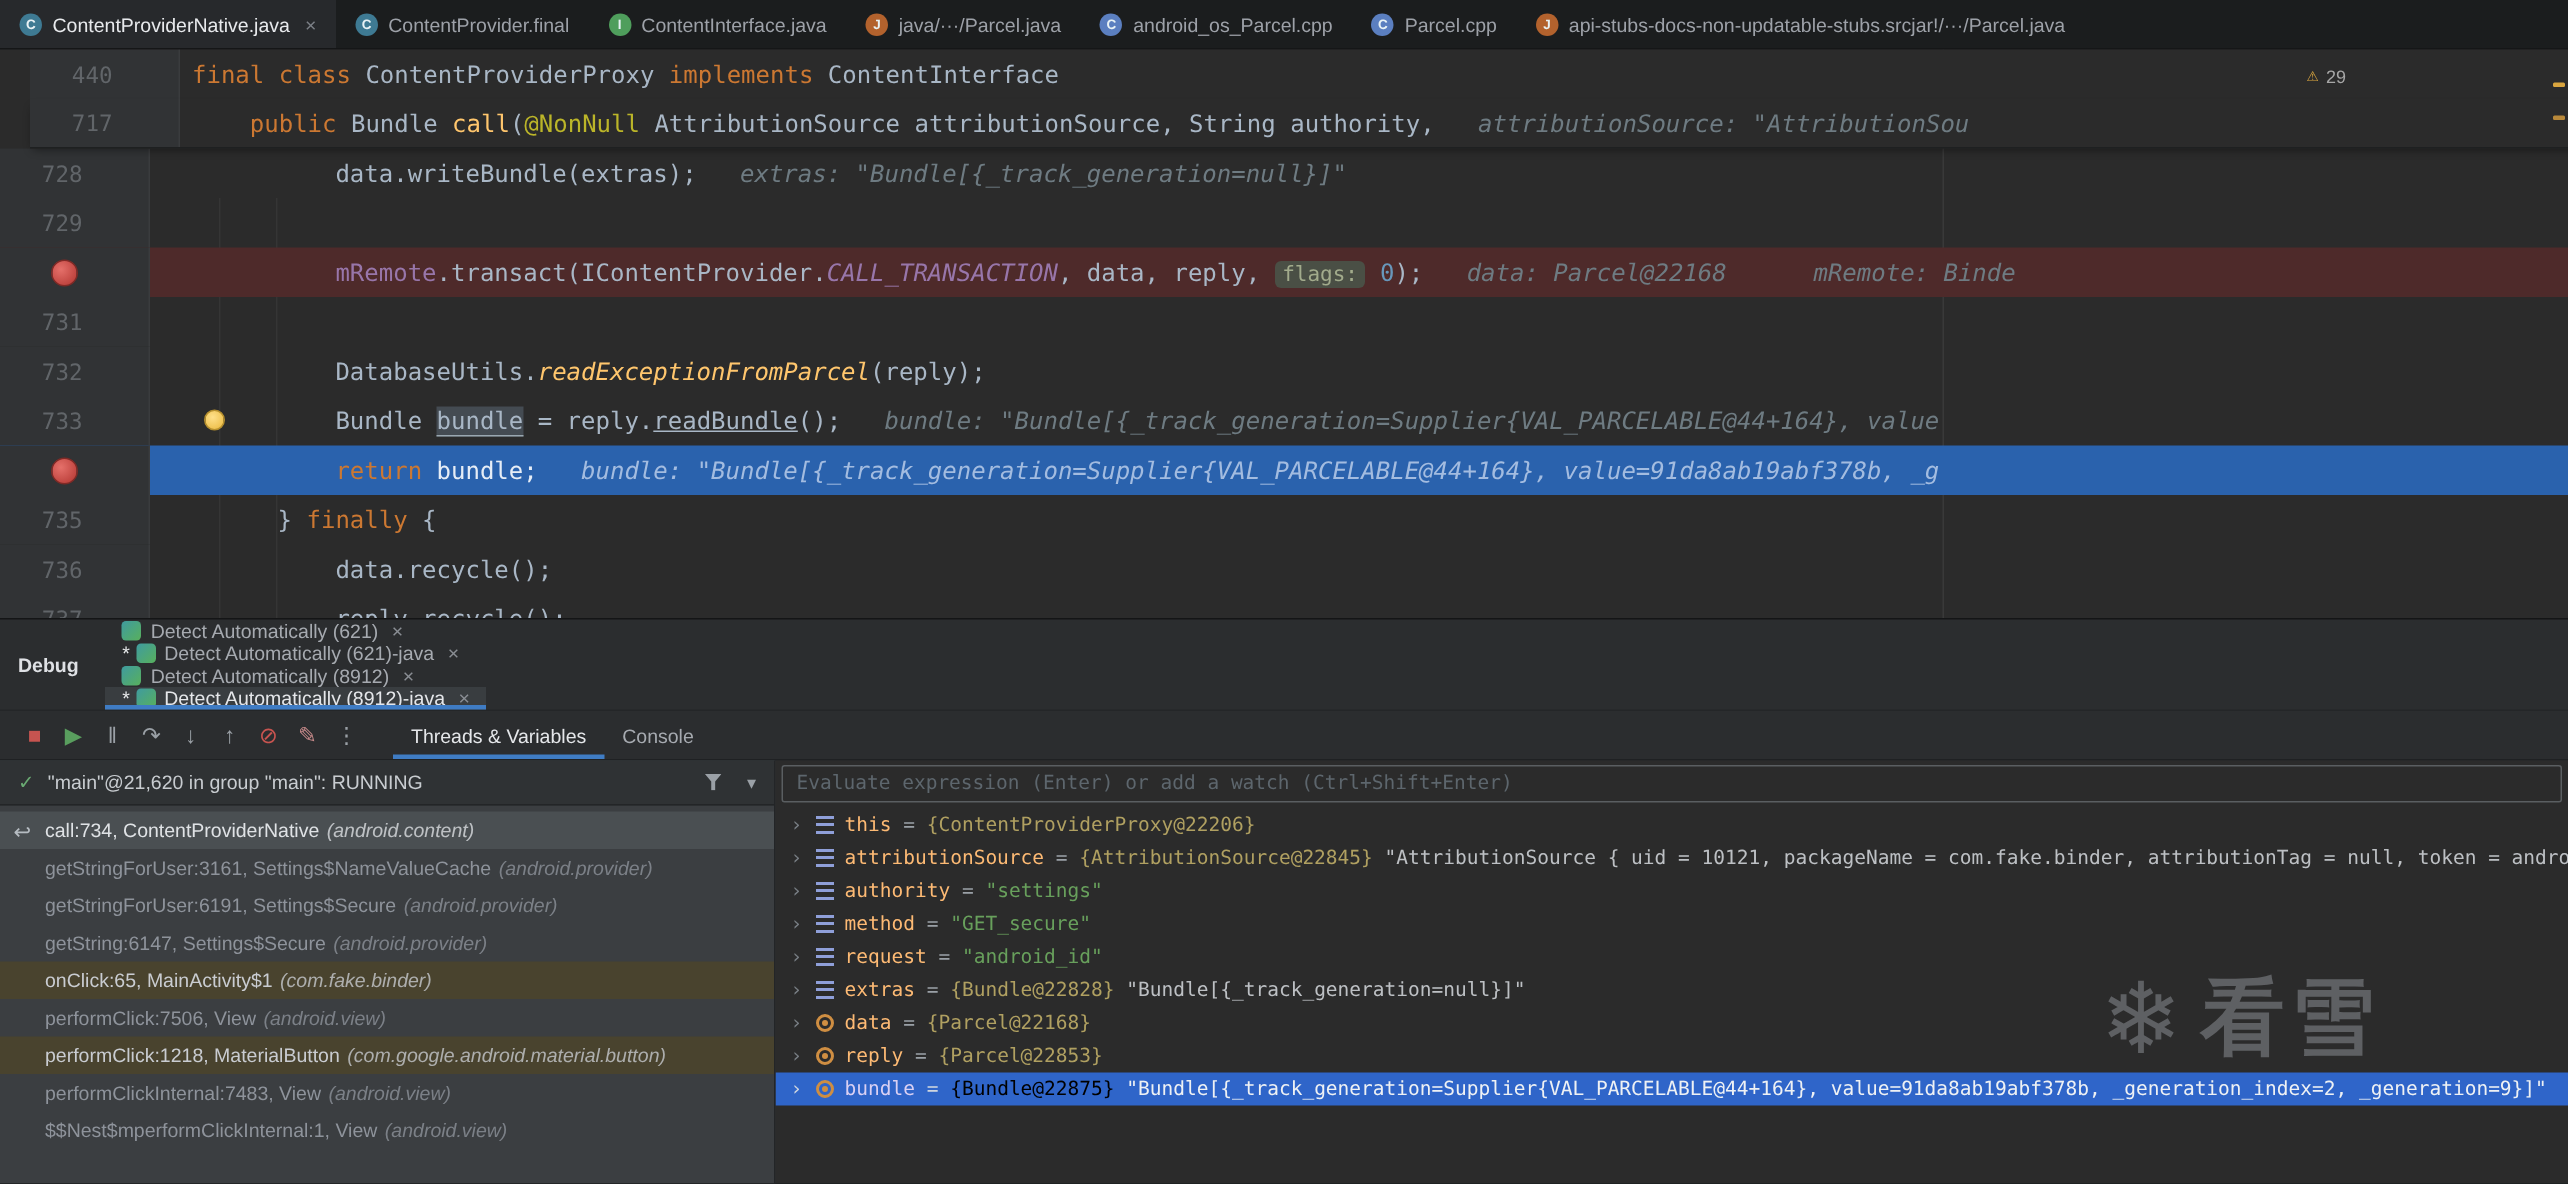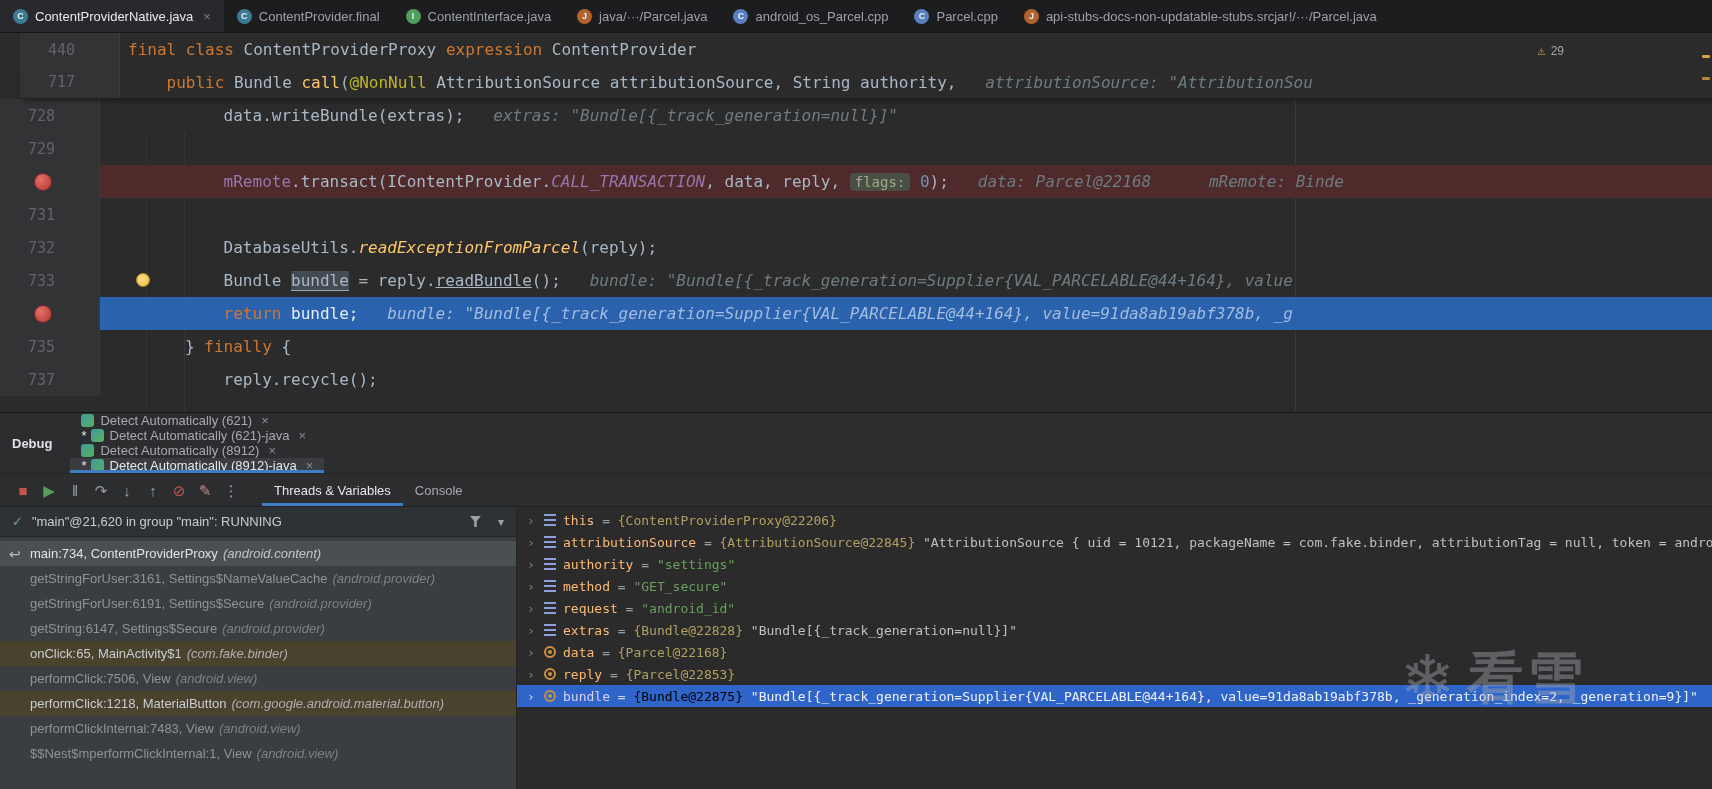--- a/index.html
+++ b/index.html
@@ -166,30 +166,31 @@
       </div>
     </div>
 
   <div class="editor">
     <div class="guides">
       <div class="iguide" style="left:146px"></div>
       <div class="iguide" style="left:184px"></div>
       <div class="wguide" style="left:1295px"></div>
     </div>
     <div class="lines" id="lines">
-        <div class="eline sticky"><span class="gutter"><span class="lnum">440</span></span><span class="code"><span class="t-kw">final class </span><span class="t-plain">ContentProviderProxy </span><span class="t-kw">expression </span><span class="t-plain">ContentProvider</span></span></div>
+        <div class="eline sticky"><span class="gutter"><span class="lnum">440</span></span><span class="code"><span class="t-kw">final class </span><span class="t-plain">ContentProviderProxy </span><span class="t-kw">implements </span><span class="t-plain">ContentInterface</span></span></div>
         <div class="eline sticky sticky-last"><span class="gutter"><span class="lnum">717</span></span><span class="code"><span class="t-plain">    </span><span class="t-kw">public </span><span class="t-plain">Bundle </span><span class="t-method">call</span><span class="t-plain">(</span><span class="t-ann">@NonNull</span><span class="t-plain"> AttributionSource attributionSource, String authority,</span><span class="t-hint">   attributionSource: "AttributionSou</span></span></div>
         <div class="eline"><span class="gutter"><span class="lnum">728</span></span><span class="code"><span class="t-plain">            data.writeBundle(extras);</span><span class="t-hint">   extras: "Bundle[{_track_generation=null}]"</span></span></div>
         <div class="eline"><span class="gutter"><span class="lnum">729</span></span><span class="code"></span></div>
         <div class="eline bg-red"><span class="gutter"><span class="bp"></span></span><span class="code"><span class="t-plain">            </span><span class="t-field">mRemote</span><span class="t-plain">.transact(IContentProvider.</span><span class="t-const">CALL_TRANSACTION</span><span class="t-plain">, data, reply, </span><span class="t-chip">flags:</span><span class="t-num"> 0</span><span class="t-plain">);</span><span class="t-hint">   data: Parcel@22168</span><span class="t-hint">      mRemote: Binde</span></span></div>
         <div class="eline"><span class="gutter"><span class="lnum">731</span></span><span class="code"></span></div>
         <div class="eline"><span class="gutter"><span class="lnum">732</span></span><span class="code"><span class="t-plain">            DatabaseUtils.</span><span class="t-smethod">readExceptionFromParcel</span><span class="t-plain">(reply);</span></span></div>
         <div class="eline"><span class="gutter"><span class="lnum">733</span></span><span class="bulb"></span><span class="code"><span class="t-plain">            Bundle </span><span class="t-caret">bundle</span><span class="t-plain"> = reply.</span><span class="t-link">readBundle</span><span class="t-plain">();</span><span class="t-hint">   bundle: "Bundle[{_track_generation=Supplier{VAL_PARCELABLE@44+164}, value</span></span></div>
         <div class="eline bg-blue"><span class="gutter"><span class="bp"></span></span><span class="code"><span class="t-plain">            </span><span class="t-kw">return </span><span class="t-plain">bundle;</span><span class="t-hintblue">   bundle: "Bundle[{_track_generation=Supplier{VAL_PARCELABLE@44+164}, value=91da8ab19abf378b, _g</span></span></div>
         <div class="eline"><span class="gutter"><span class="lnum">735</span></span><span class="code"><span class="t-plain">        } </span><span class="t-kw">finally</span><span class="t-plain"> {</span></span></div>
+        <div class="eline"><span class="gutter"><span class="lnum">736</span></span><span class="code"><span class="t-plain">            data.recycle();</span></span></div>
         <div class="eline"><span class="gutter"><span class="lnum">737</span></span><span class="code"><span class="t-plain">            reply.recycle();</span></span></div>
       </div>
     <div class="inspect">
       <span class="warn-ic">⚠</span>
       <span class="warn-count">29</span>
     </div>
     <div class="stripe">
       <div class="mark m1"></div>
       <div class="mark m2"></div>
     </div>
@@ -245,21 +246,21 @@
         <div class="thread-row">
           <span class="tcheck">✓</span>
           <span class="tlabel">"main"@21,620 in group "main": RUNNING</span>
           <span class="spacer"></span>
           <span class="funnel"></span>
           <span class="chev-d">▾</span>
         </div>
         <div class="frames-list" id="frames">
             <div class="frame selected">
               <span class="fico">↩</span>
-              <span class="floc">main:734, ContentProviderProxy</span>
+              <span class="floc">call:734, ContentProviderNative</span>
               <span class="fpkg">(android.content)</span>
             </div>
             <div class="frame">
               <span class="floc">getStringForUser:3161, Settings$NameValueCache</span>
               <span class="fpkg">(android.provider)</span>
             </div>
             <div class="frame">
               <span class="floc">getStringForUser:6191, Settings$Secure</span>
               <span class="fpkg">(android.provider)</span>
             </div>
@@ -283,20 +284,21 @@
               <span class="floc">performClickInternal:7483, View</span>
               <span class="fpkg">(android.view)</span>
             </div>
             <div class="frame">
               <span class="floc">$$Nest$mperformClickInternal:1, View</span>
               <span class="fpkg">(android.view)</span>
             </div>
           </div>
       </div>
       <div class="vars-pane">
+        <input class="eval-bar" readonly="" placeholder="Evaluate expression (Enter) or add a watch (Ctrl+Shift+Enter)" style="">
         <div class="vars-list" id="vars">
             <div class="vrow"><span class="chev">›</span><span class="vicon ic-var"></span><span class="vname">this</span><span class="veq"> = </span><span class="vref">{ContentProviderProxy@22206}</span></div>
             <div class="vrow"><span class="chev">›</span><span class="vicon ic-var"></span><span class="vname">attributionSource</span><span class="veq"> = </span><span class="vref">{AttributionSource@22845} </span><span class="vstr-gray">"AttributionSource { uid = 10121, packageName = com.fake.binder, attributionTag = null, token = android.os.Bi</span></div>
             <div class="vrow"><span class="chev">›</span><span class="vicon ic-var"></span><span class="vname">authority</span><span class="veq"> = </span><span class="vstr-green">"settings"</span></div>
             <div class="vrow"><span class="chev">›</span><span class="vicon ic-var"></span><span class="vname">method</span><span class="veq"> = </span><span class="vstr-green">"GET_secure"</span></div>
             <div class="vrow"><span class="chev">›</span><span class="vicon ic-var"></span><span class="vname">request</span><span class="veq"> = </span><span class="vstr-green">"android_id"</span></div>
             <div class="vrow"><span class="chev">›</span><span class="vicon ic-var"></span><span class="vname">extras</span><span class="veq"> = </span><span class="vref">{Bundle@22828} </span><span class="vstr-gray">"Bundle[{_track_generation=null}]"</span></div>
             <div class="vrow"><span class="chev">›</span><span class="vicon ic-watch"></span><span class="vname">data</span><span class="veq"> = </span><span class="vref">{Parcel@22168}</span></div>
             <div class="vrow"><span class="chev">›</span><span class="vicon ic-watch"></span><span class="vname">reply</span><span class="veq"> = </span><span class="vref">{Parcel@22853}</span></div>
             <div class="vrow selected"><span class="chev">›</span><span class="vicon ic-watch"></span><span class="vname">bundle</span><span class="veq"> = </span><span class="vref">{Bundle@22875} </span><span class="vstr-gray">"Bundle[{_track_generation=Supplier{VAL_PARCELABLE@44+164}, value=91da8ab19abf378b, _generation_index=2, _generation=9}]"</span></div>

